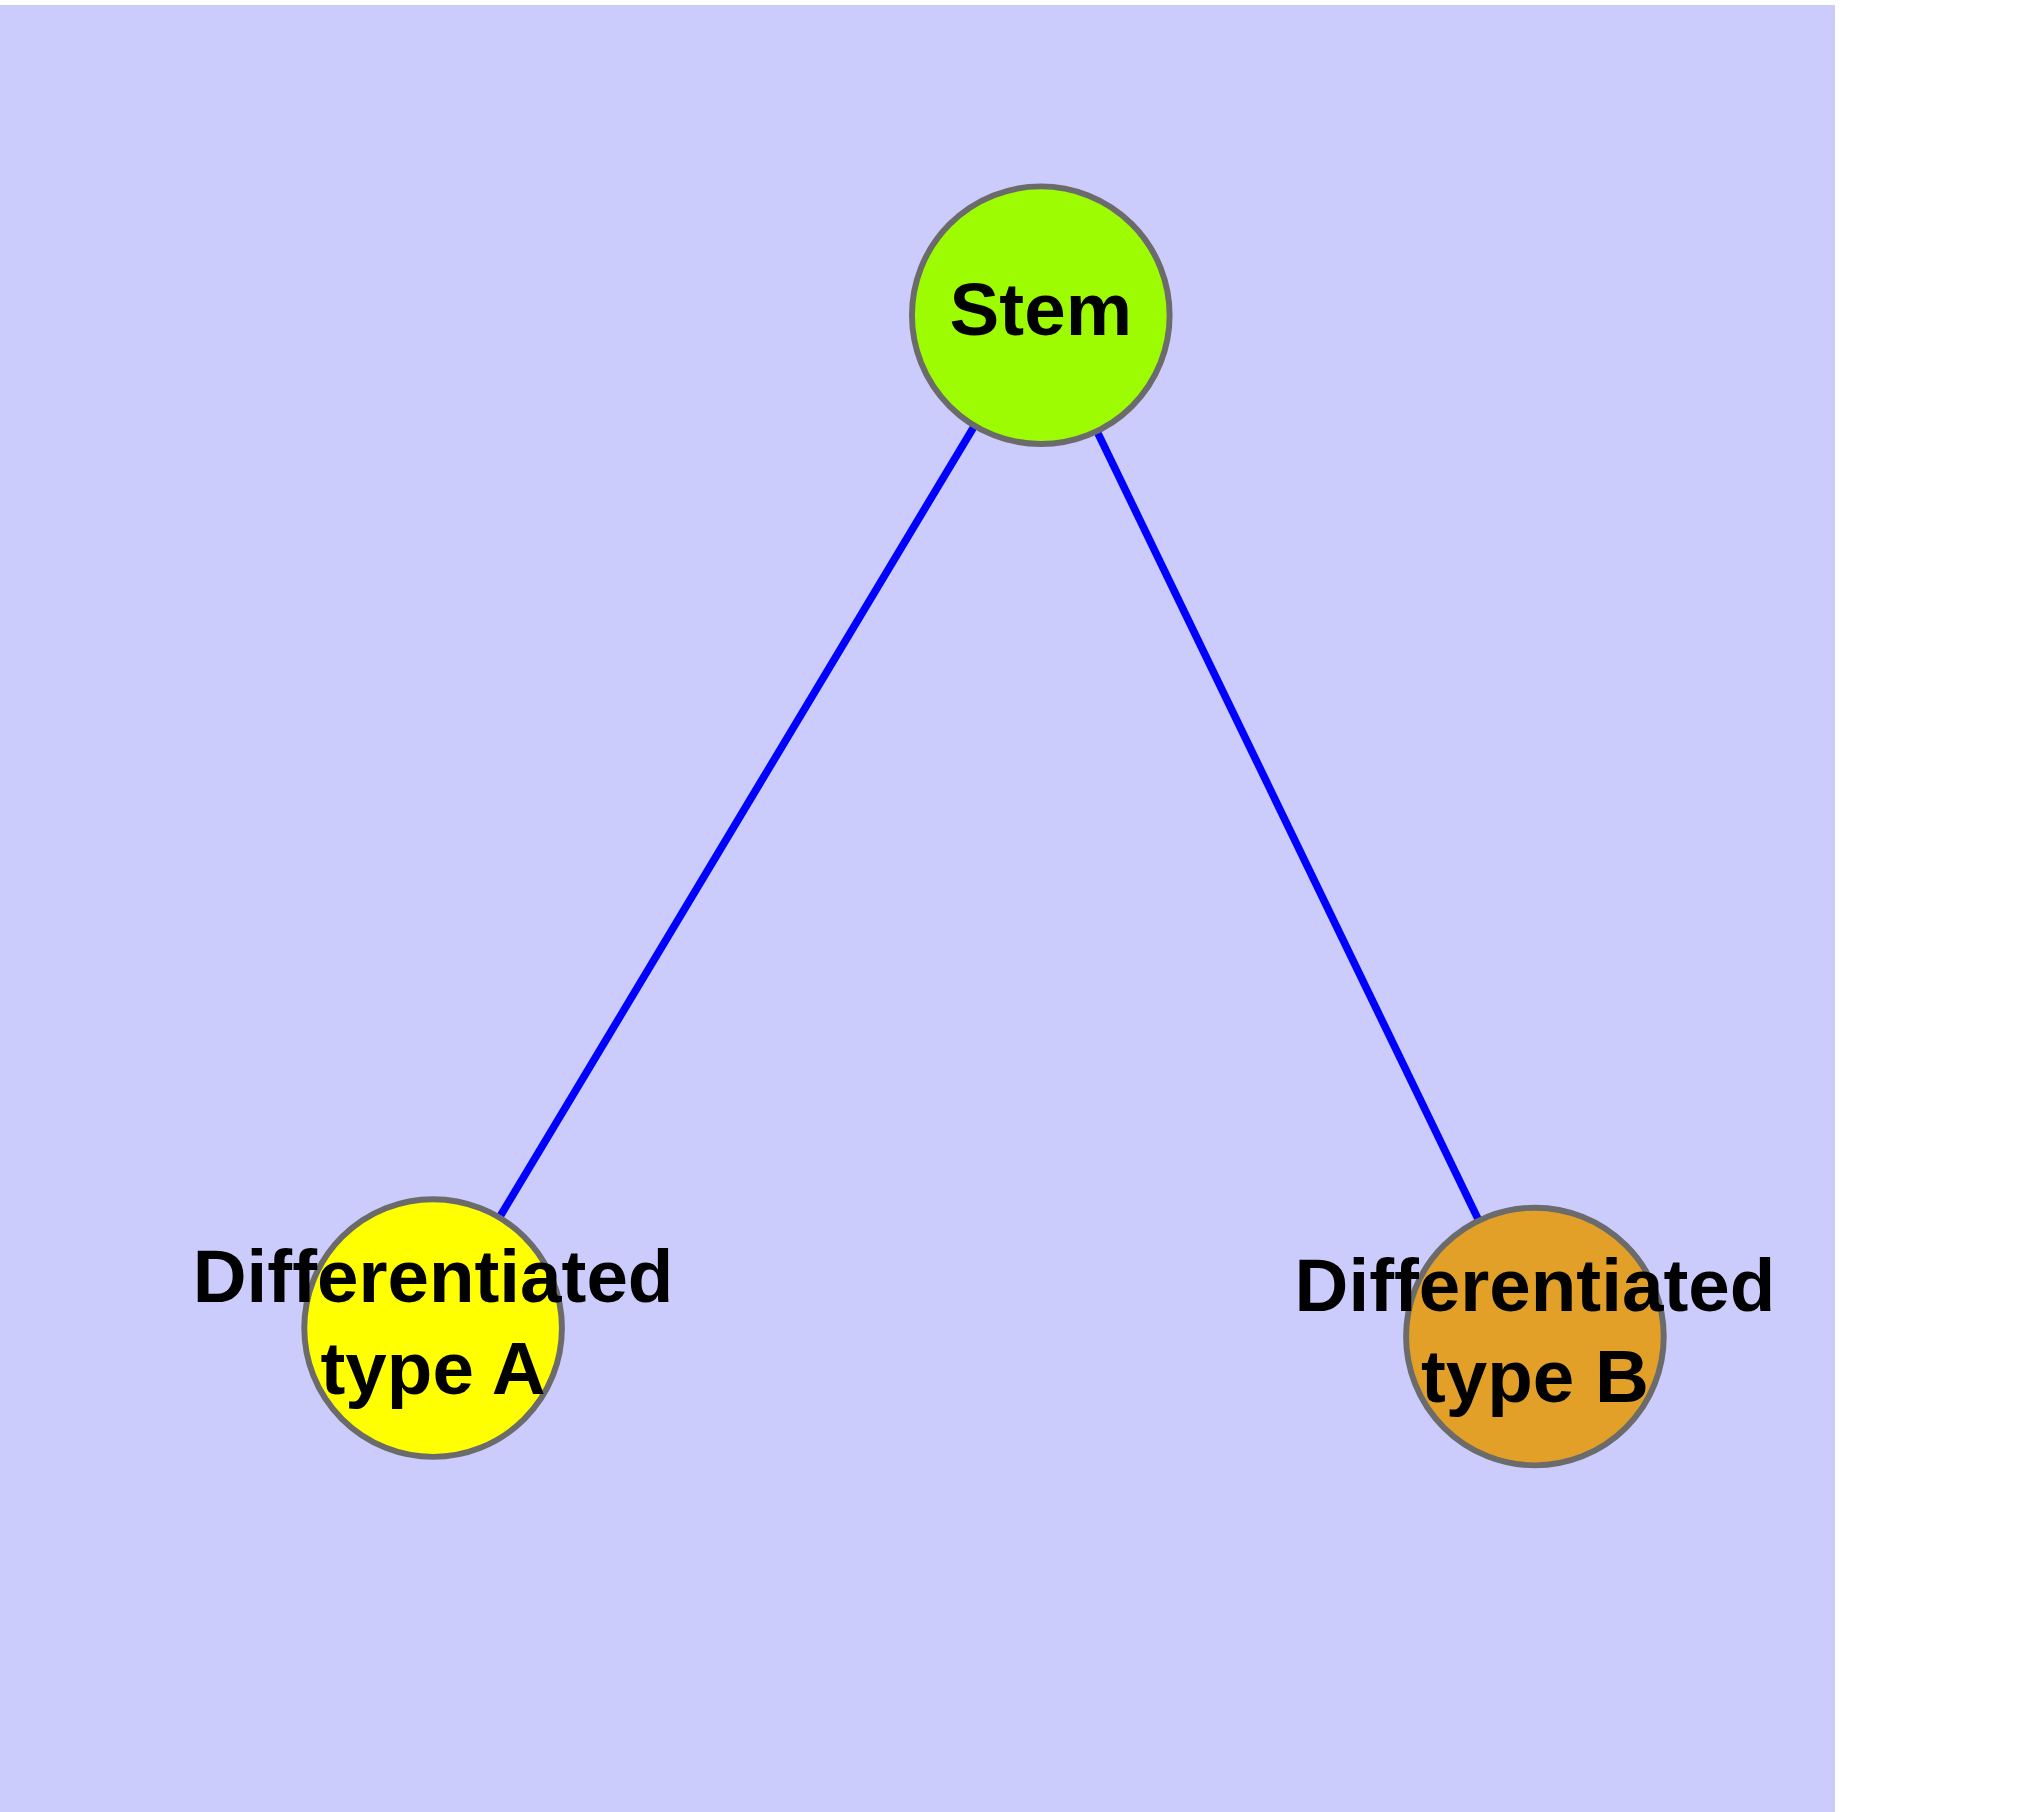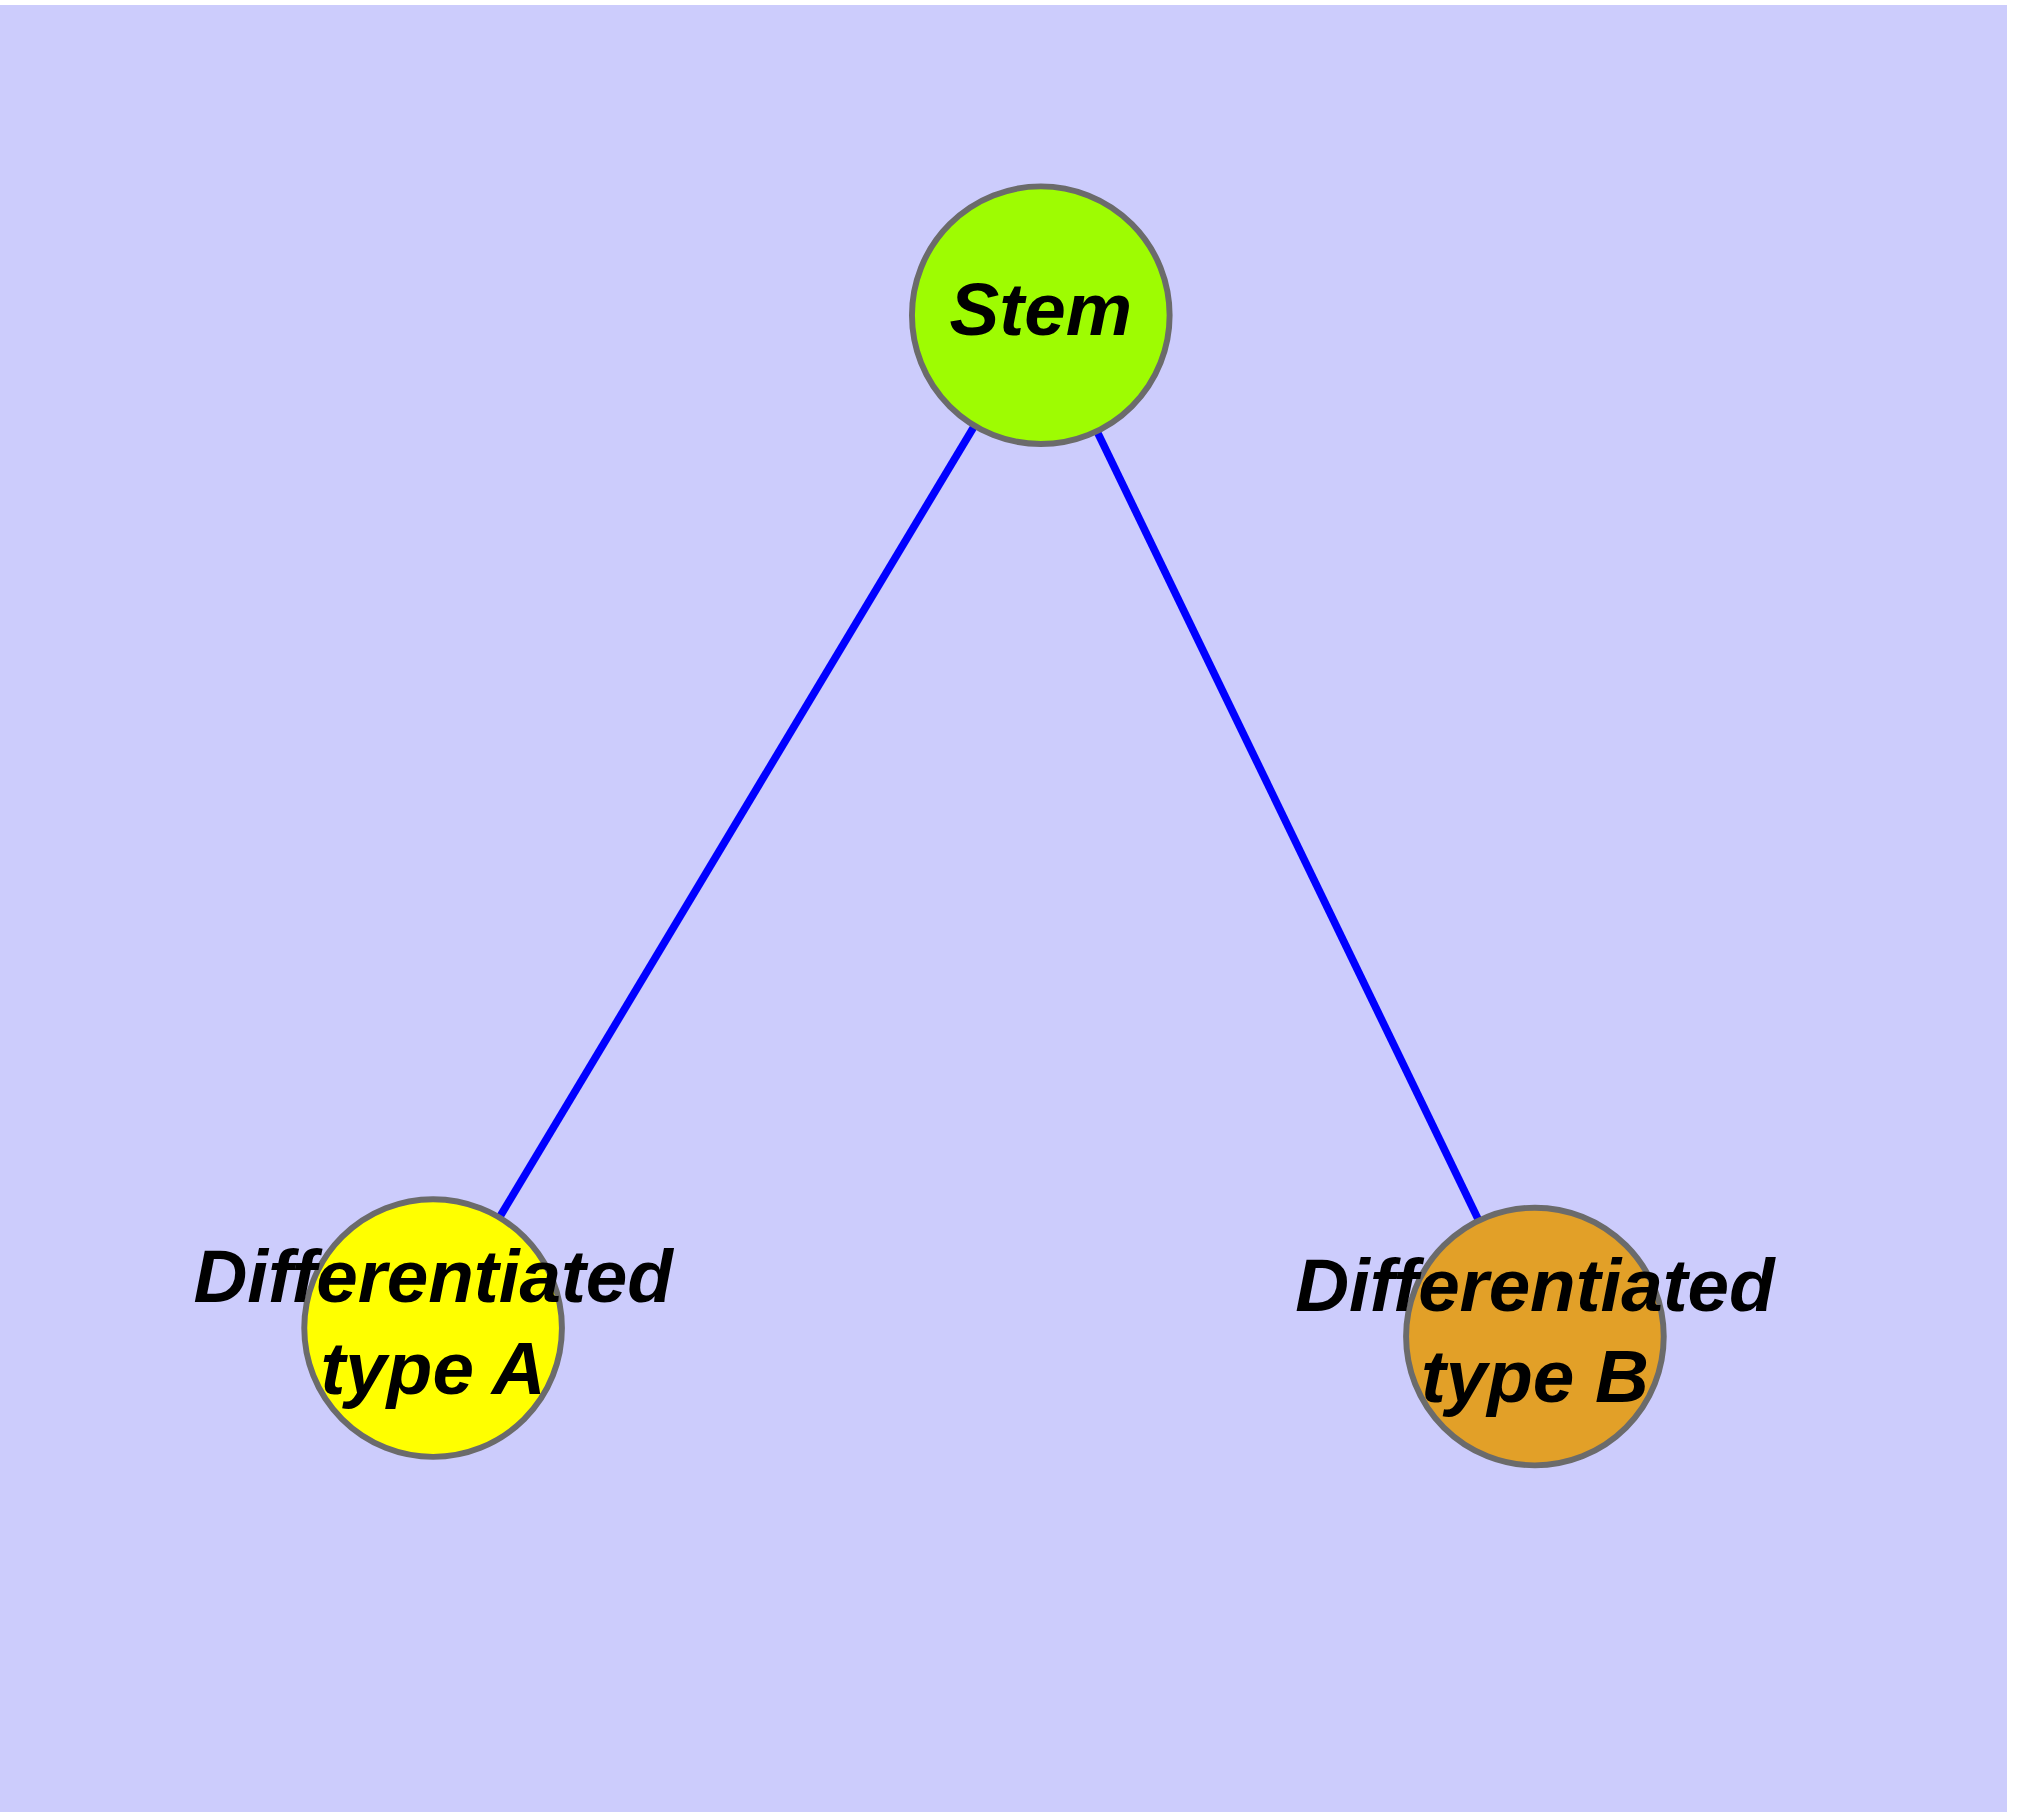--- a/index.html
+++ b/index.html
@@ -18,24 +18,23 @@
     position: relative;
     width: 2021px;
     height: 1812px;
     background: #ffffff;
     box-sizing: border-box;
   }
   #graph-plot {
     position: absolute;
     left: 0;
     top: 5.1px;
-    width: 2007px;
+    width: 1835px;
     height: 1807px;
     background: #ccccfc;
-    font-style: italic;
   }
   #graph-svg {
     position: absolute;
     left: 0;
     top: 0;
     width: 2007px;
     height: 1807px;
     display: block;
   }
   .node-label {

